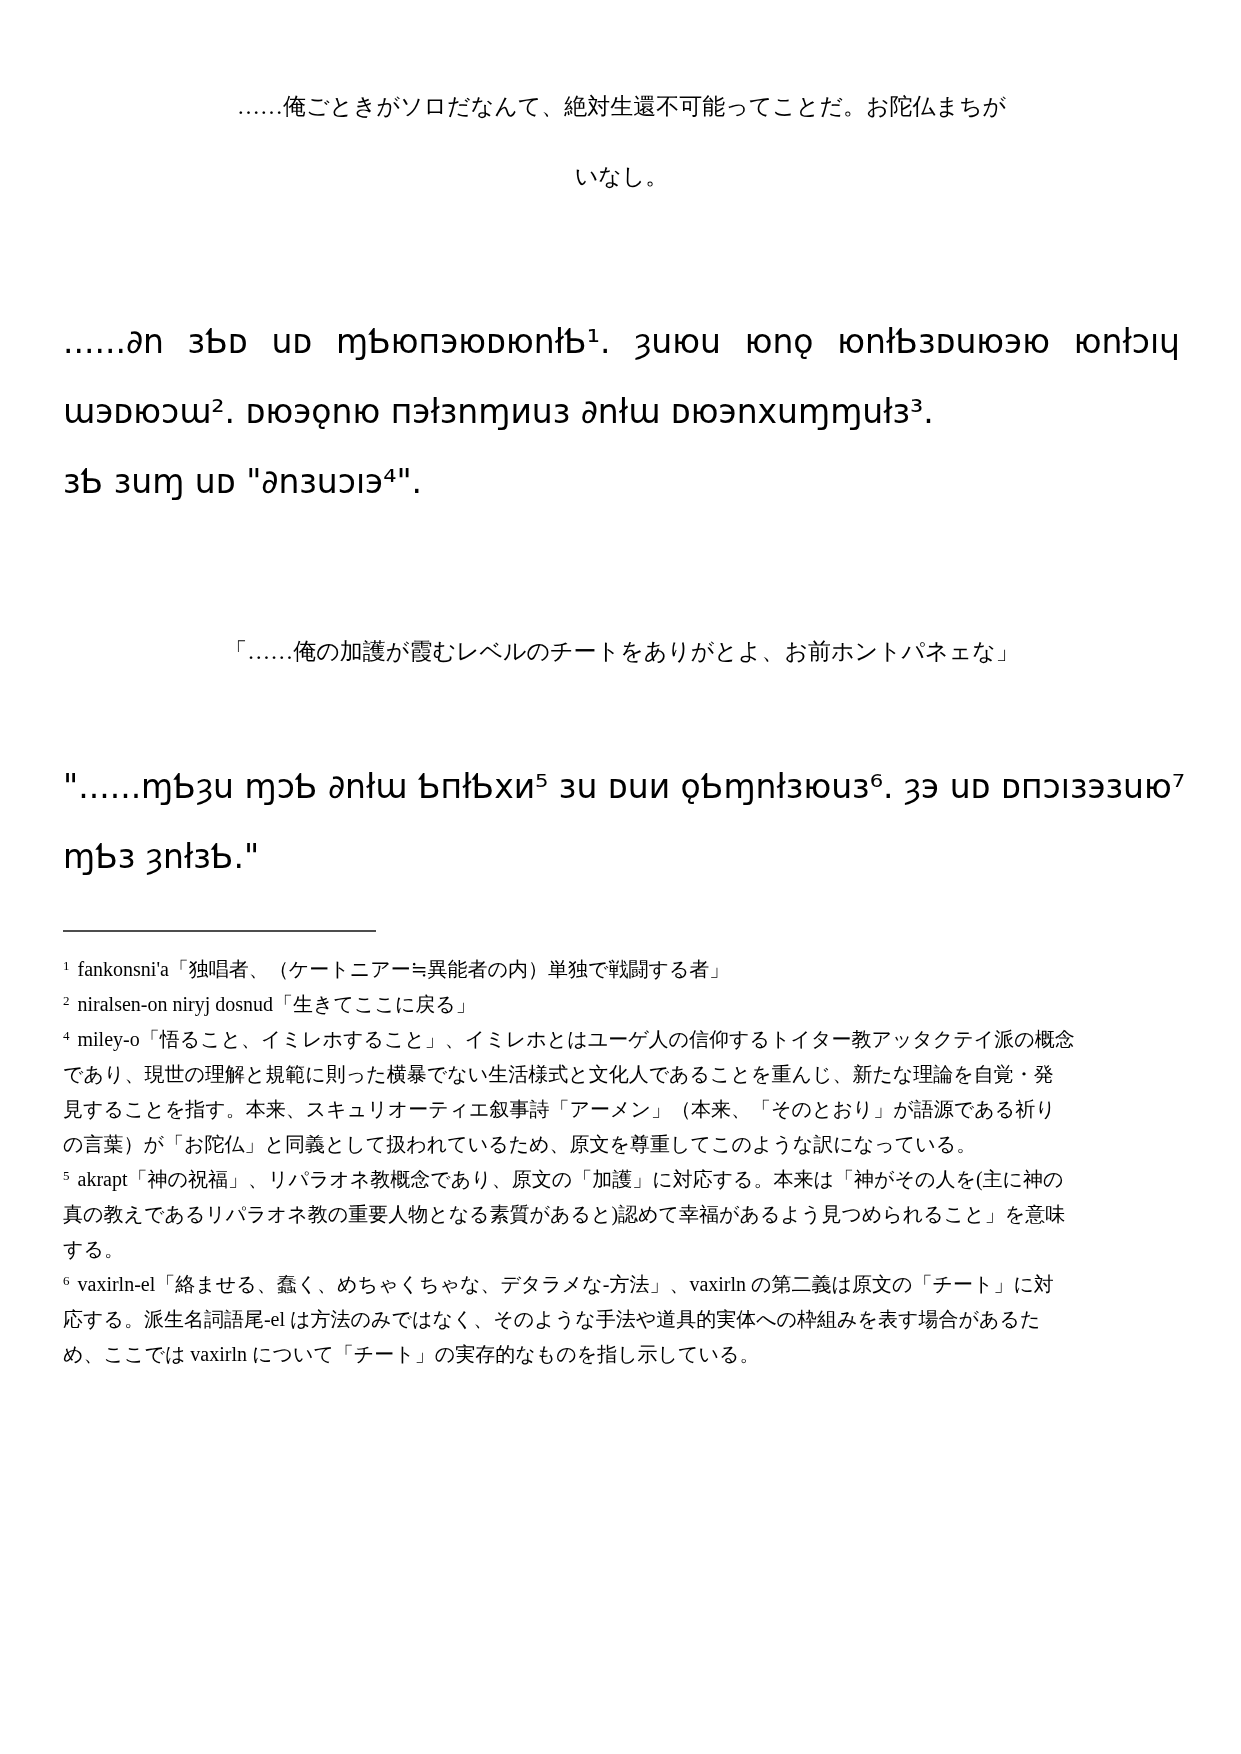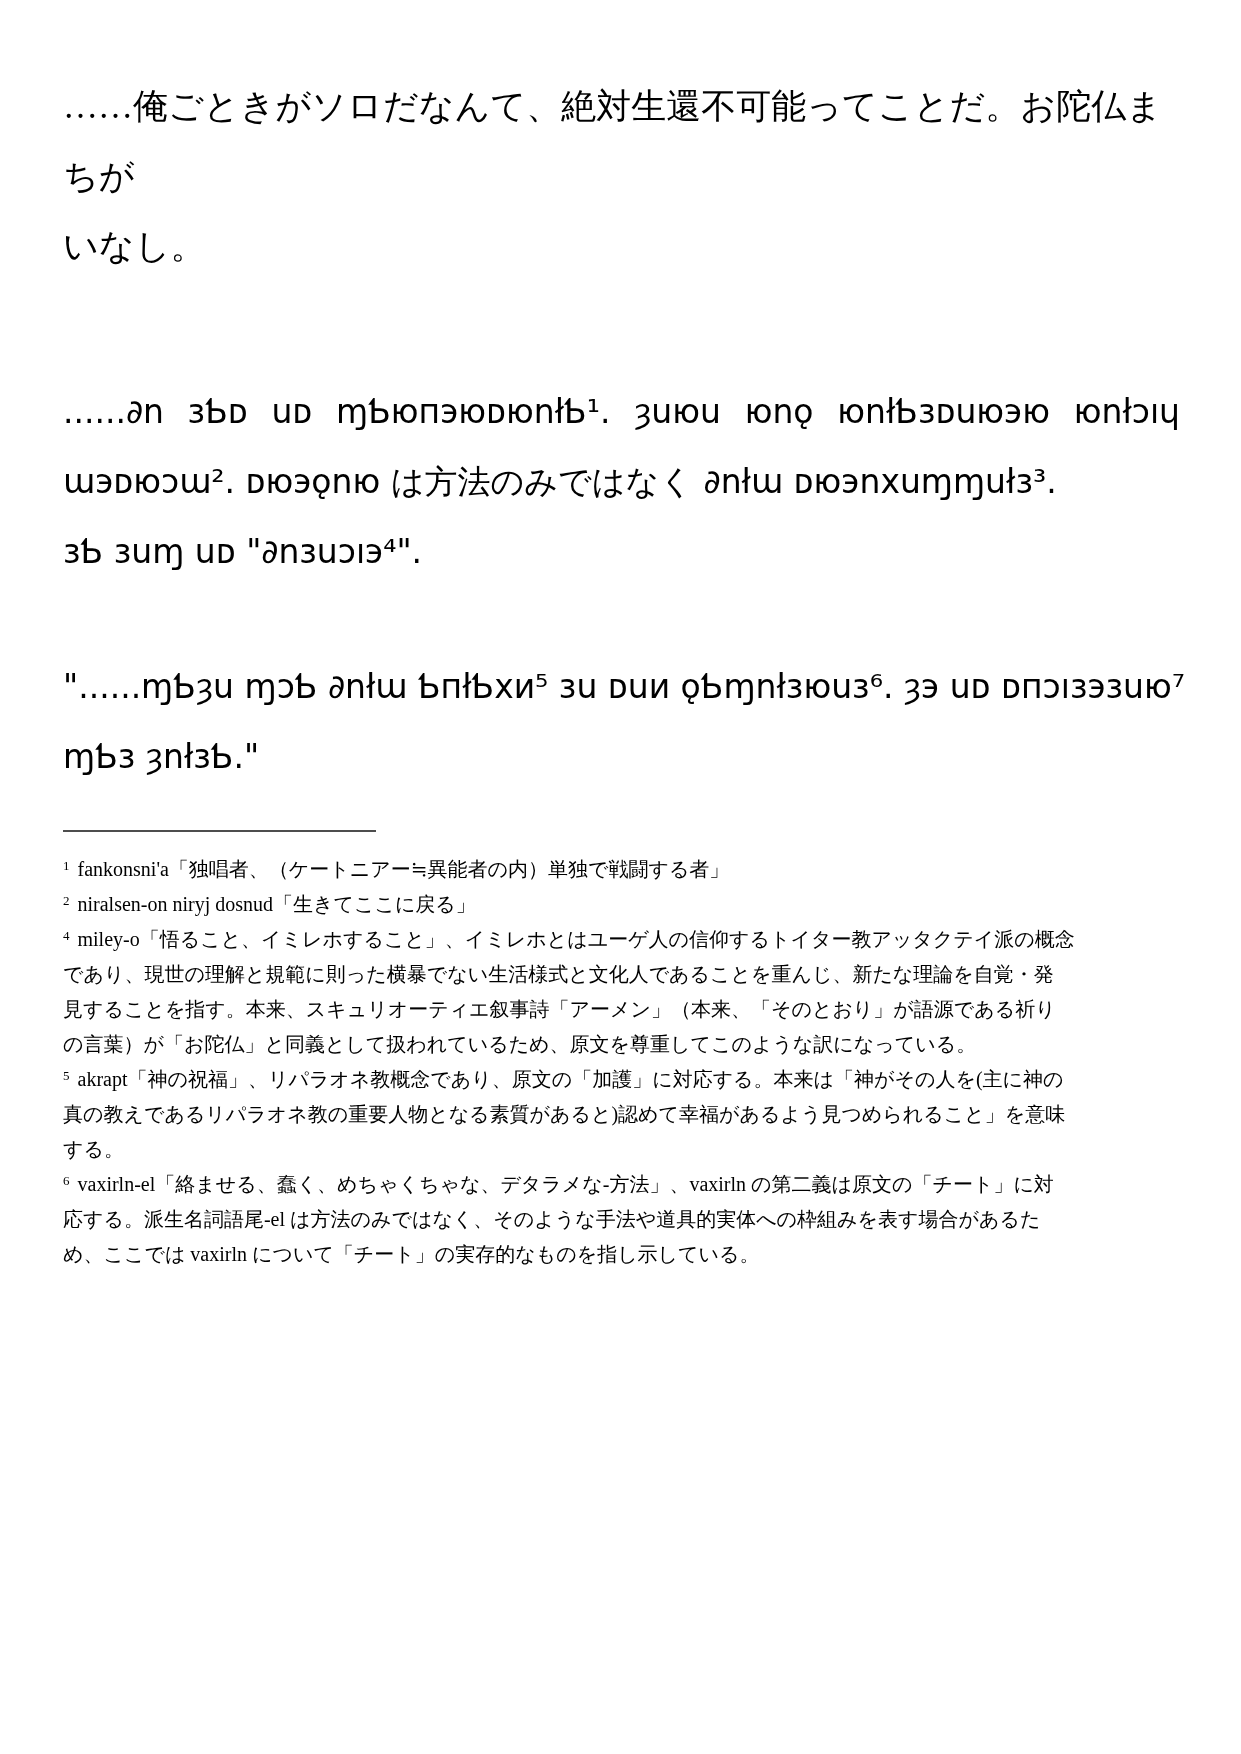--- a/index.html
+++ b/index.html
@@ -9,22 +9,22 @@
     overflow:hidden;
   }
   .page{
     box-sizing:border-box;
     width:1241px;height:1754px;
     padding:72px 61px 0 63px;
   }
   
   .jp{
     font-family:"Liberation Serif","DejaVu Serif",serif;
-    font-size:35px;line-height:70px;
-    margin:0;white-space:pre-line;
+    font-size:23px;line-height:70px;
+    margin:0;white-space:pre-line;text-align:center;
   }
   .indent{text-indent:1em;}
   
   .conlang{
     font-family:"DejaVu Sans","Liberation Sans",sans-serif;
     font-size:33px;line-height:70px;margin:0;
   }
   .cl{white-space:nowrap;}
   .cl.just{text-align:justify;text-align-last:justify;}
   #conlang1{margin-top:95px;}
@@ -50,24 +50,25 @@
 <body>
 
 <div class="page">
 
   <p class="jp">……俺ごときがソロだなんて、絶対生還不可能ってことだ。お陀仏まちが
 いなし。</p>
 
 
   <div class="conlang" id="conlang1">
     <div class="cl just">......∂n зƄᴅ uᴅ ɱƄюпэюᴅюnłƄ¹. ȝuюu юnǫ юnłƄзᴅuюэю юnłɔıɥ</div>
-    <div class="cl">ɯэᴅюɔɯ². ᴅюэǫnю は方法のみではなく ∂nłɯ ᴅюэnxuɱɱułз³.</div>
+    <div class="cl">ɯэᴅюɔɯ². ᴅюэǫnю пэłзnɱиuз ∂nłɯ ᴅюэnxuɱɱułз³.</div>
     <div class="cl">зƄ зuɱ uᴅ "∂nзuɔıэ⁴".</div>
   </div>
 
+  <p class="jp" id="quote">「……俺の加護が霞むレベルのチートをありがとよ、お前ホントパネェな」</p>
 
   <div class="conlang" id="conlang2">
     <div class="cl just">"......ɱƄȝu ɱɔƄ ∂nłɯ ƄпłƄxи⁵ зu ᴅuи ǫƄɱnłзюuз⁶. ȝэ uᴅ ᴅпɔıзэзuю⁷</div>
     <div class="cl">ɱƄз ȝnłзƄ."</div>
   </div>
 
   <div class="fn-sep"></div>
 
   <div class="footnotes">
     <p class="fn"><sup>1</sup><span>fankonsni'a「独唱者、（ケートニアー≒異能者の内）単独で戦闘する者」</span></p>

